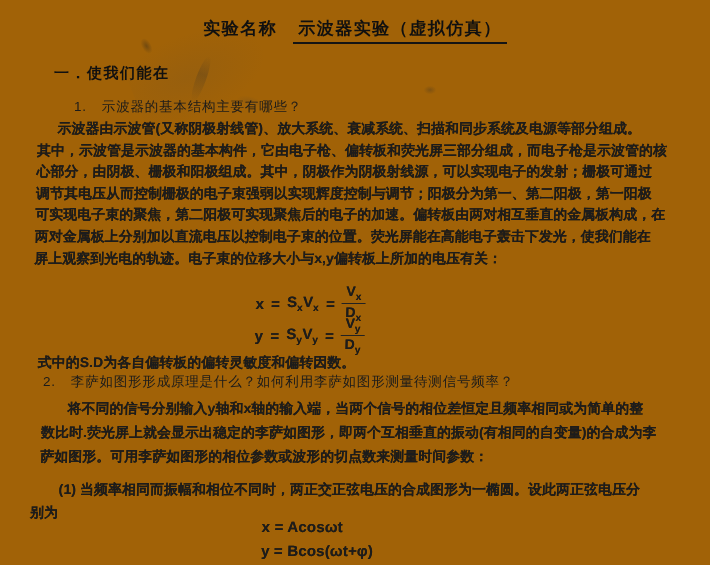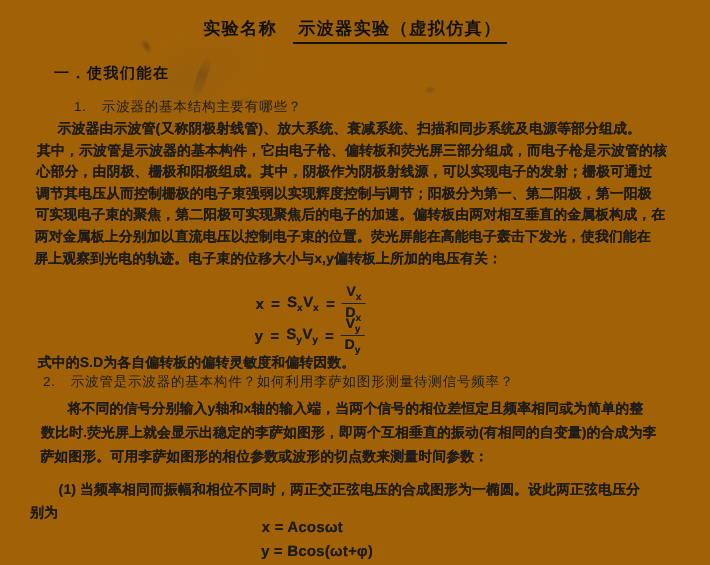--- a/index.html
+++ b/index.html
@@ -139,21 +139,21 @@
       <span class="frac">
         <span class="num"><span>V</span><sub>y</sub></span>
         <span class="den"><span>D</span><sub>y</sub></span>
       </span>
     </div>
   </div>
 
   <div class="note hand">式中的S.D为各自偏转板的偏转灵敏度和偏转因数。</div>
 
   <div class="question q2">
-    <span class="qnum">2.</span><span>示波管是示波器的基本构件？如何利用李萨如图形测量待测信号频率？</span>
+    <span class="qnum">2.</span><span>李萨如图形形成原理是什么？如何利用李萨如图形测量待测信号频率？</span>
   </div>
 
   <div class="para2 hand">
     <div class="l0">将不同的信号分别输入y轴和x轴的输入端，当两个信号的相位差恒定且频率相同或为简单的整</div>
     <div>数比时.荧光屏上就会显示出稳定的李萨如图形，即两个互相垂直的振动(有相同的自变量)的合成为李</div>
     <div>萨如图形。可用李萨如图形的相位参数或波形的切点数来测量时间参数：</div>
   </div>
 
   <div class="item1 hand">
     <div class="l0">(1) 当频率相同而振幅和相位不同时，两正交正弦电压的合成图形为一椭圆。设此两正弦电压分</div>

